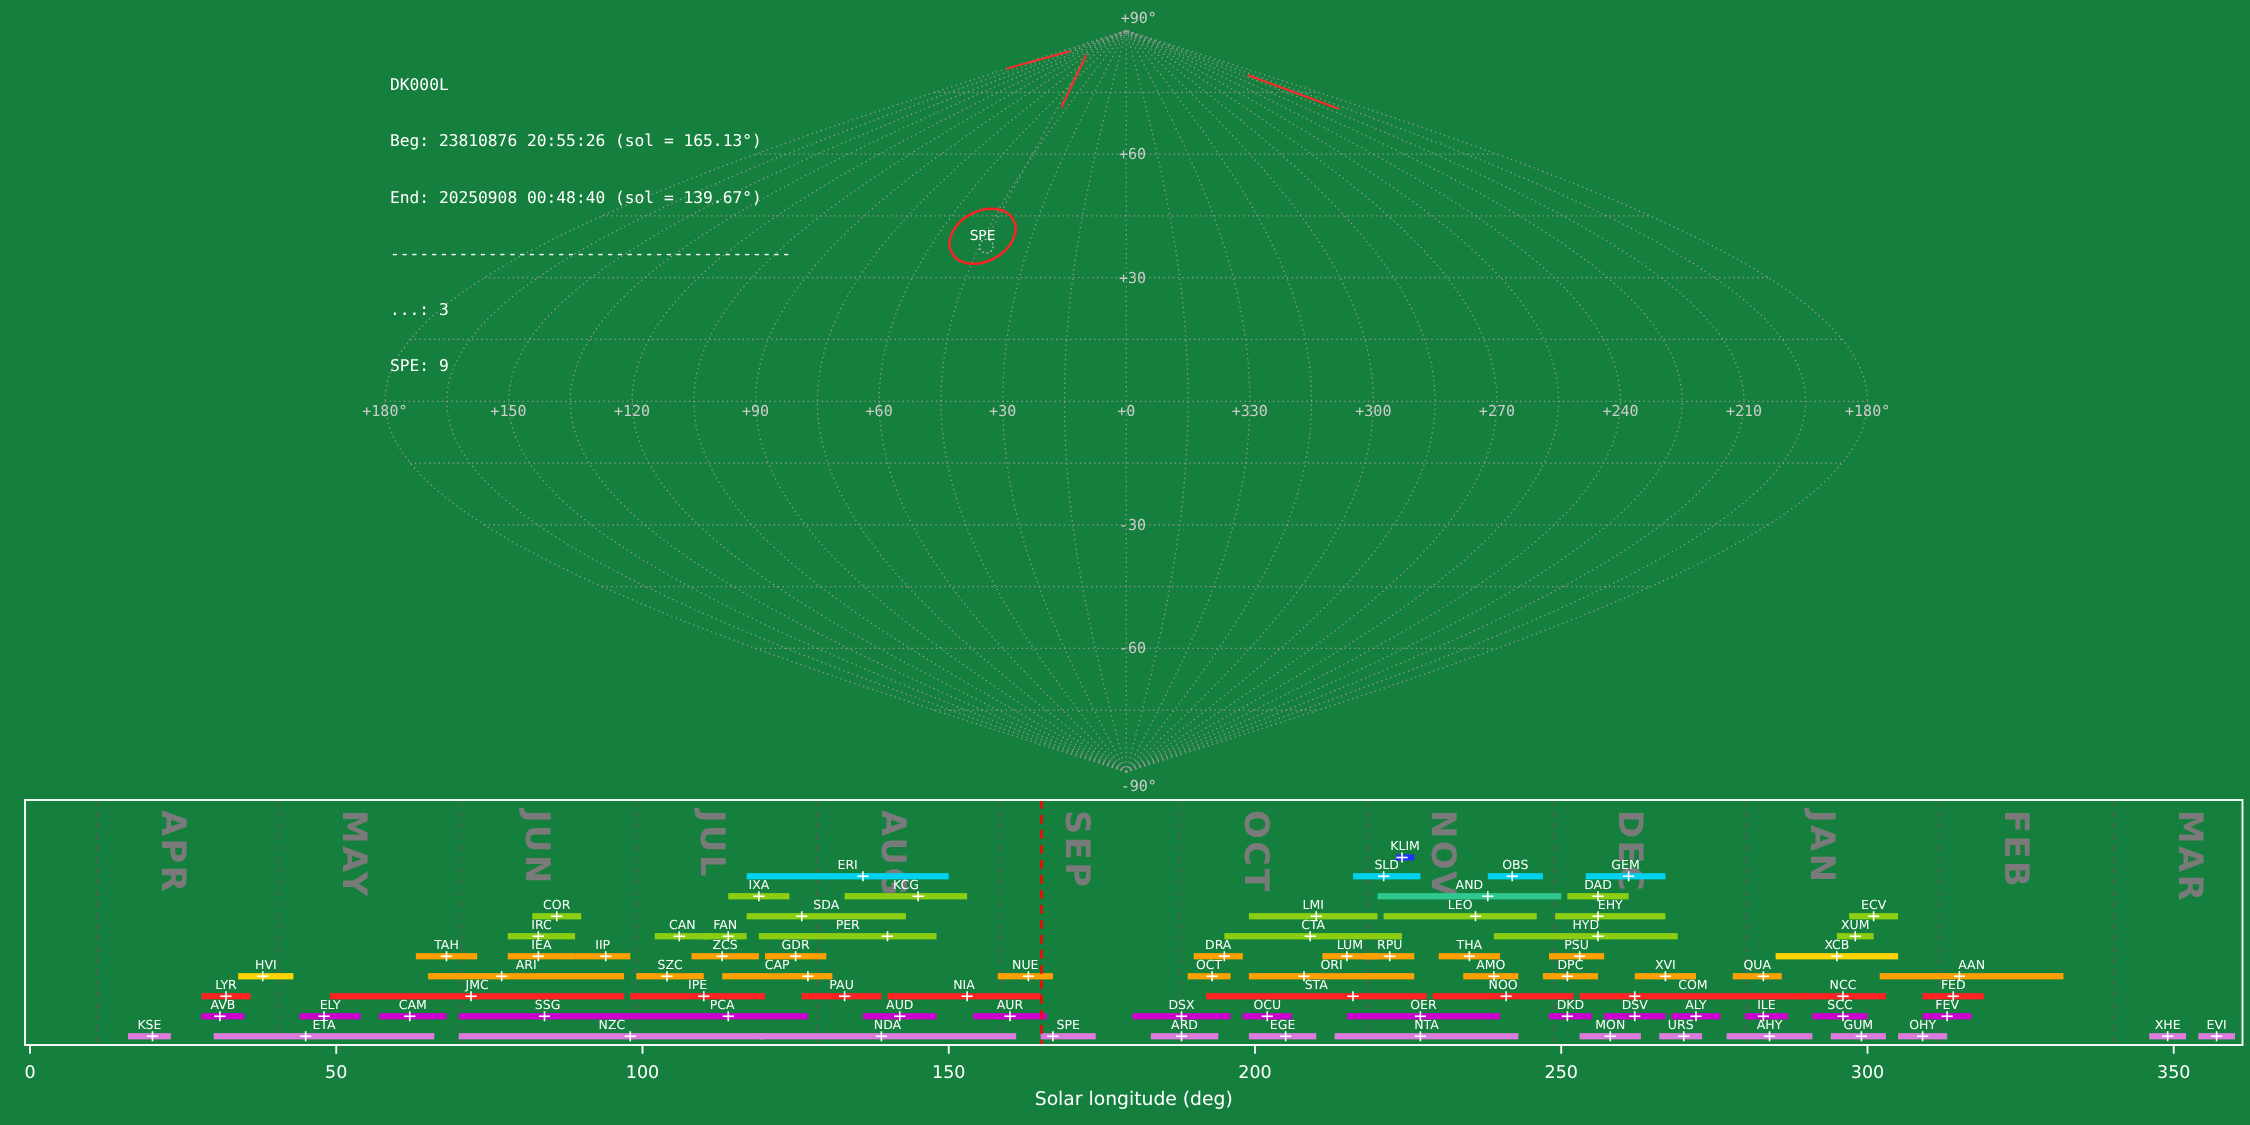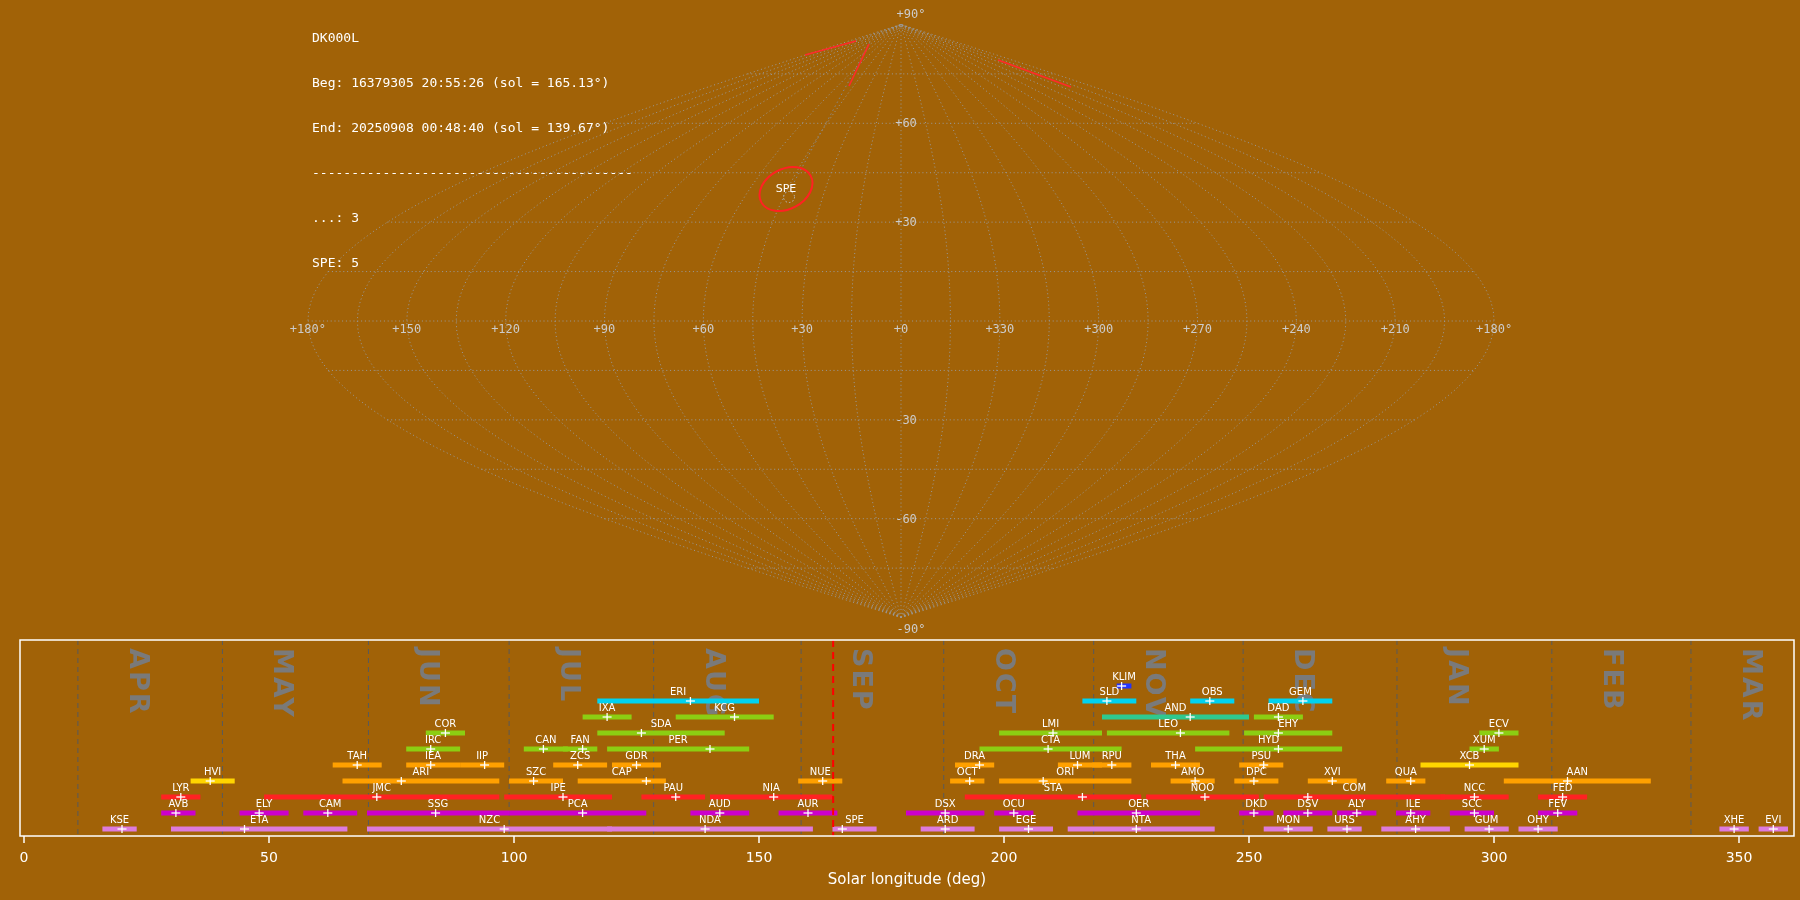--- a/index.html
+++ b/index.html
@@ -1,18 +1,18 @@
 <!DOCTYPE html>
 <html><head>
 <meta charset="utf-8">
 <style>
   html,body{margin:0;padding:0;background:#000;}
-  #stage{position:relative;width:1800px;height:900px;background:#a16207;overflow:hidden;}
+  #stage{position:relative;width:1800px;height:900px;background:#15803d;overflow:hidden;}
   #plot{position:absolute;left:0;top:0;}
-  #info{position:absolute;left:312px;top:0;color:#fff;
+  #info{position:absolute;left:312px;top:31px;color:#fff;
         font:13px/15px "DejaVu Sans Mono", monospace;white-space:pre;}
 </style>
 </head>
 <body>
 
 <div id="stage">
   <svg id="plot" width="1800" height="900" viewBox="0 0 1800 900">
       <g>
         <line x1="747.494424349695" y1="568.125" x2="1054.505575650305" y2="568.125" stroke="#9a9a9a" stroke-width="1" stroke-dasharray="1 2.8"></line>
         <line x1="604.4499999999999" y1="518.7" x2="1197.5500000000002" y2="518.7" stroke="#9a9a9a" stroke-width="1" stroke-dasharray="1 2.8"></line>
@@ -462,19 +462,19 @@
         <text x="1249" y="862" fill="#ffffff" font-size="14" text-anchor="middle" font-family="&quot;DejaVu Sans&quot;, sans-serif">250</text>
         <line x1="1494" y1="836" x2="1494" y2="843" stroke="#ffffff" stroke-width="1.5"></line>
         <text x="1494" y="862" fill="#ffffff" font-size="14" text-anchor="middle" font-family="&quot;DejaVu Sans&quot;, sans-serif">300</text>
         <line x1="1739.0000000000002" y1="836" x2="1739.0000000000002" y2="843" stroke="#ffffff" stroke-width="1.5"></line>
         <text x="1739.0000000000002" y="862" fill="#ffffff" font-size="14" text-anchor="middle" font-family="&quot;DejaVu Sans&quot;, sans-serif">350</text>
         <text x="907" y="884" fill="#ffffff" font-size="15" text-anchor="middle" font-family="&quot;DejaVu Sans&quot;, sans-serif">Solar longitude (deg)</text>
       </g>
     </svg>
   <div id="info">
     <div>DK000L</div>
-    <div>Beg: 16379305 20:55:26 (sol = 165.13°)</div>
+    <div>Beg: 23810876 20:55:26 (sol = 165.13°)</div>
     <div>End: 20250908 00:48:40 (sol = 139.67°)</div>
     <div>-----------------------------------------</div>
     <div>...: 3</div>
-    <div>SPE: 5</div>
+    <div>SPE: 9</div>
   </div>
 </div>
 
 </body></html>

